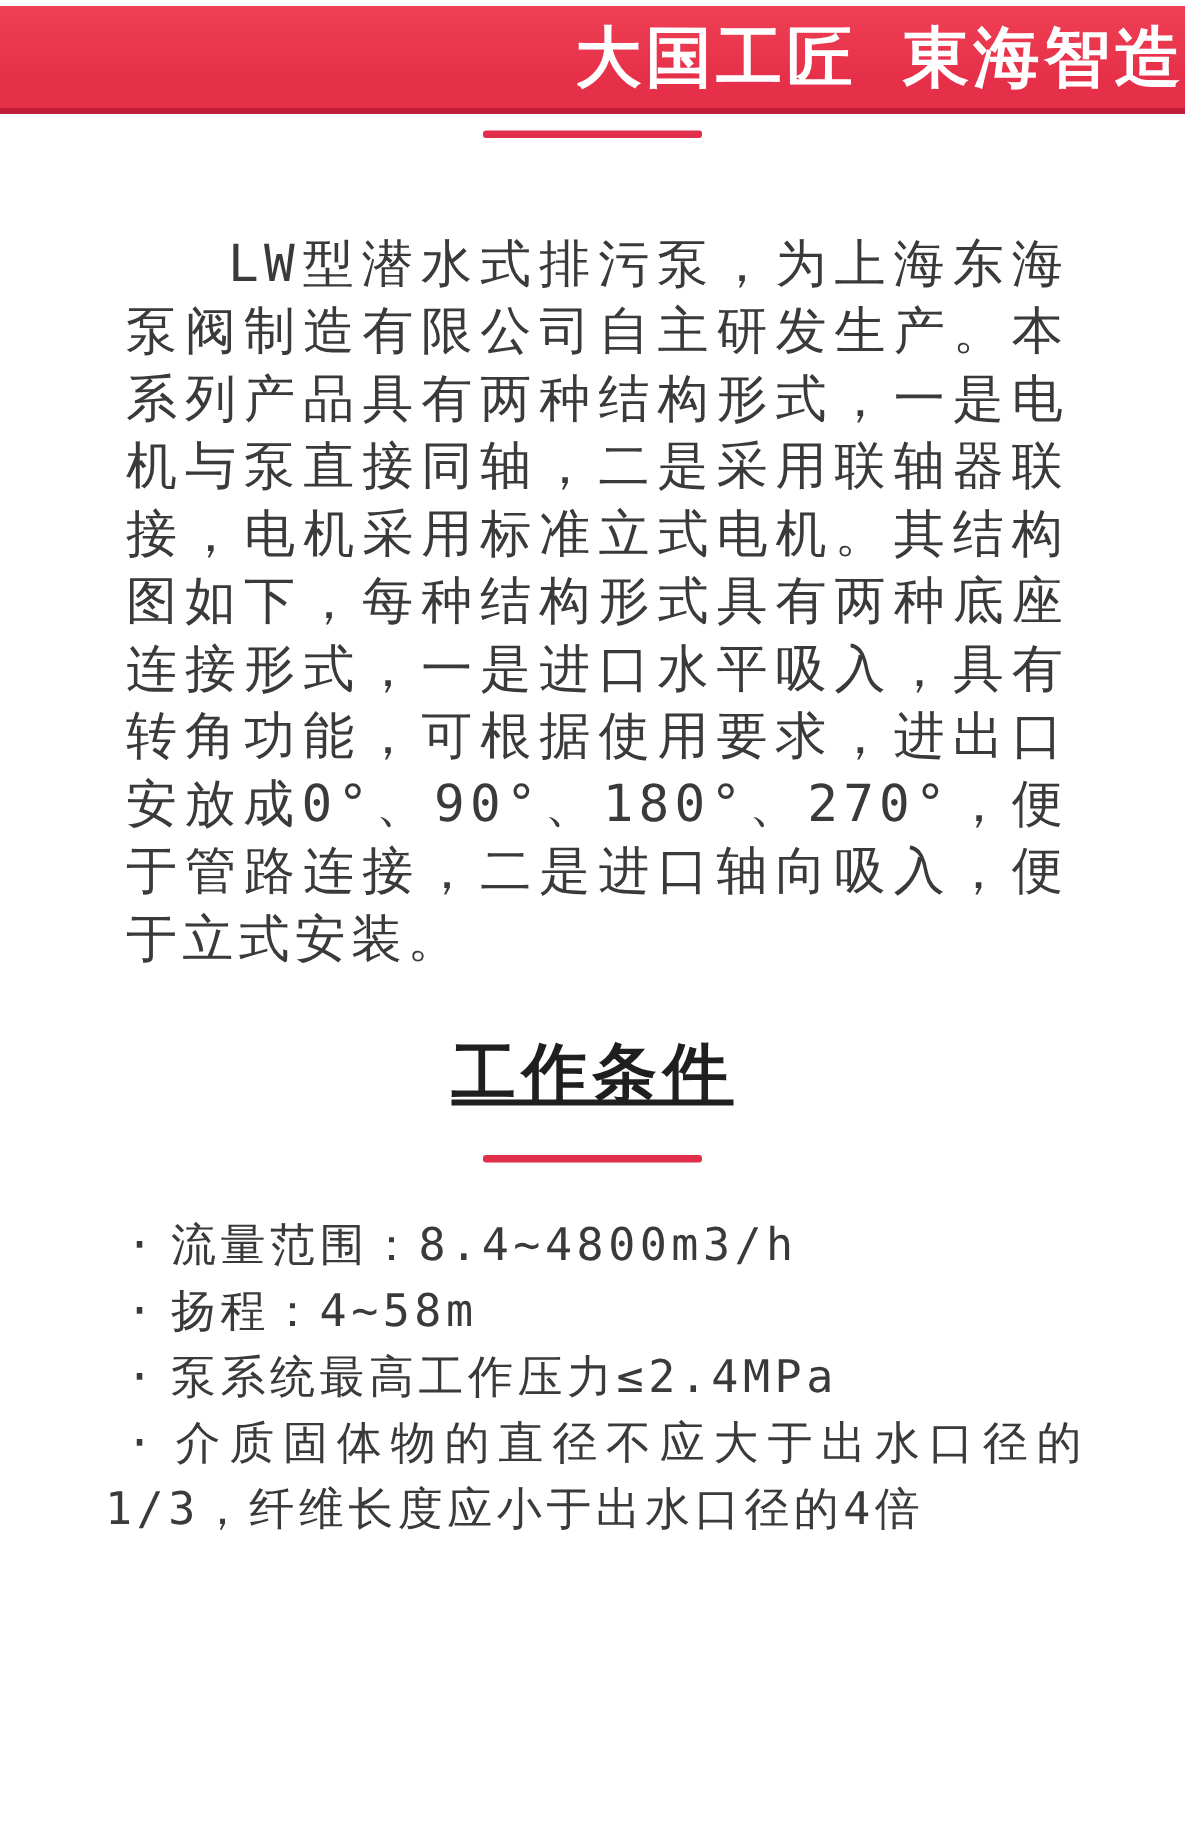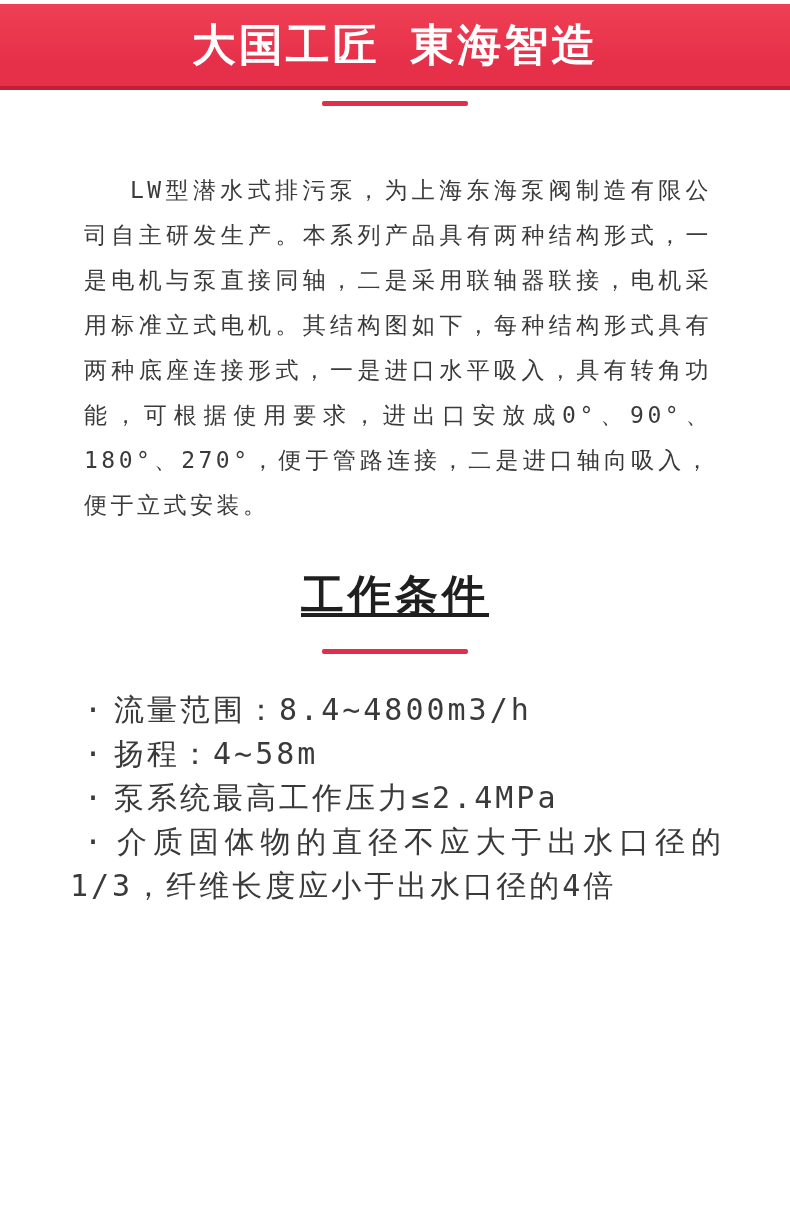--- a/index.html
+++ b/index.html
@@ -15,26 +15,26 @@
   body{
     width:790px;
     height:1215px;
     background:#ffffff;
     overflow:hidden;
     font-family:"DejaVu Sans Mono","DejaVu Sans","Liberation Sans",sans-serif;
     color:var(--text-color);
   }
   .banner{
     margin-top:4px;
-    height:86px;
+    height:72px;
     background:linear-gradient(180deg,var(--banner-red-light) 0%,var(--banner-red) 70%);
     border-bottom:4px solid var(--banner-dark);
     display:flex;
     align-items:center;
-    justify-content:center;
+    justify-content:flex-end;
   }
   .banner-title{
     color:#ffffff;
     font-family:"Liberation Sans","DejaVu Sans",sans-serif;
     font-size:44px;
     font-weight:bold;
     letter-spacing:3px;
     white-space:pre;
   }
   .section-title{
@@ -53,21 +53,21 @@
   }
   .accent-line{
     width:146px;
     height:5px;
     background:var(--accent);
     margin:11px auto 0 auto;
     border-radius:2px;
   }
   .overview-paragraph{
     margin:62px 78px 0 84px;
-    font-size:23px;
+    font-size:34px;
     line-height:45px;
     letter-spacing:3.5px;
     text-align:justify;
     text-indent:2em;
     color:var(--text-color);
   }
   .bullet-list{
     margin:34px 66px 0 70px;
     padding:0;
     list-style:none;

